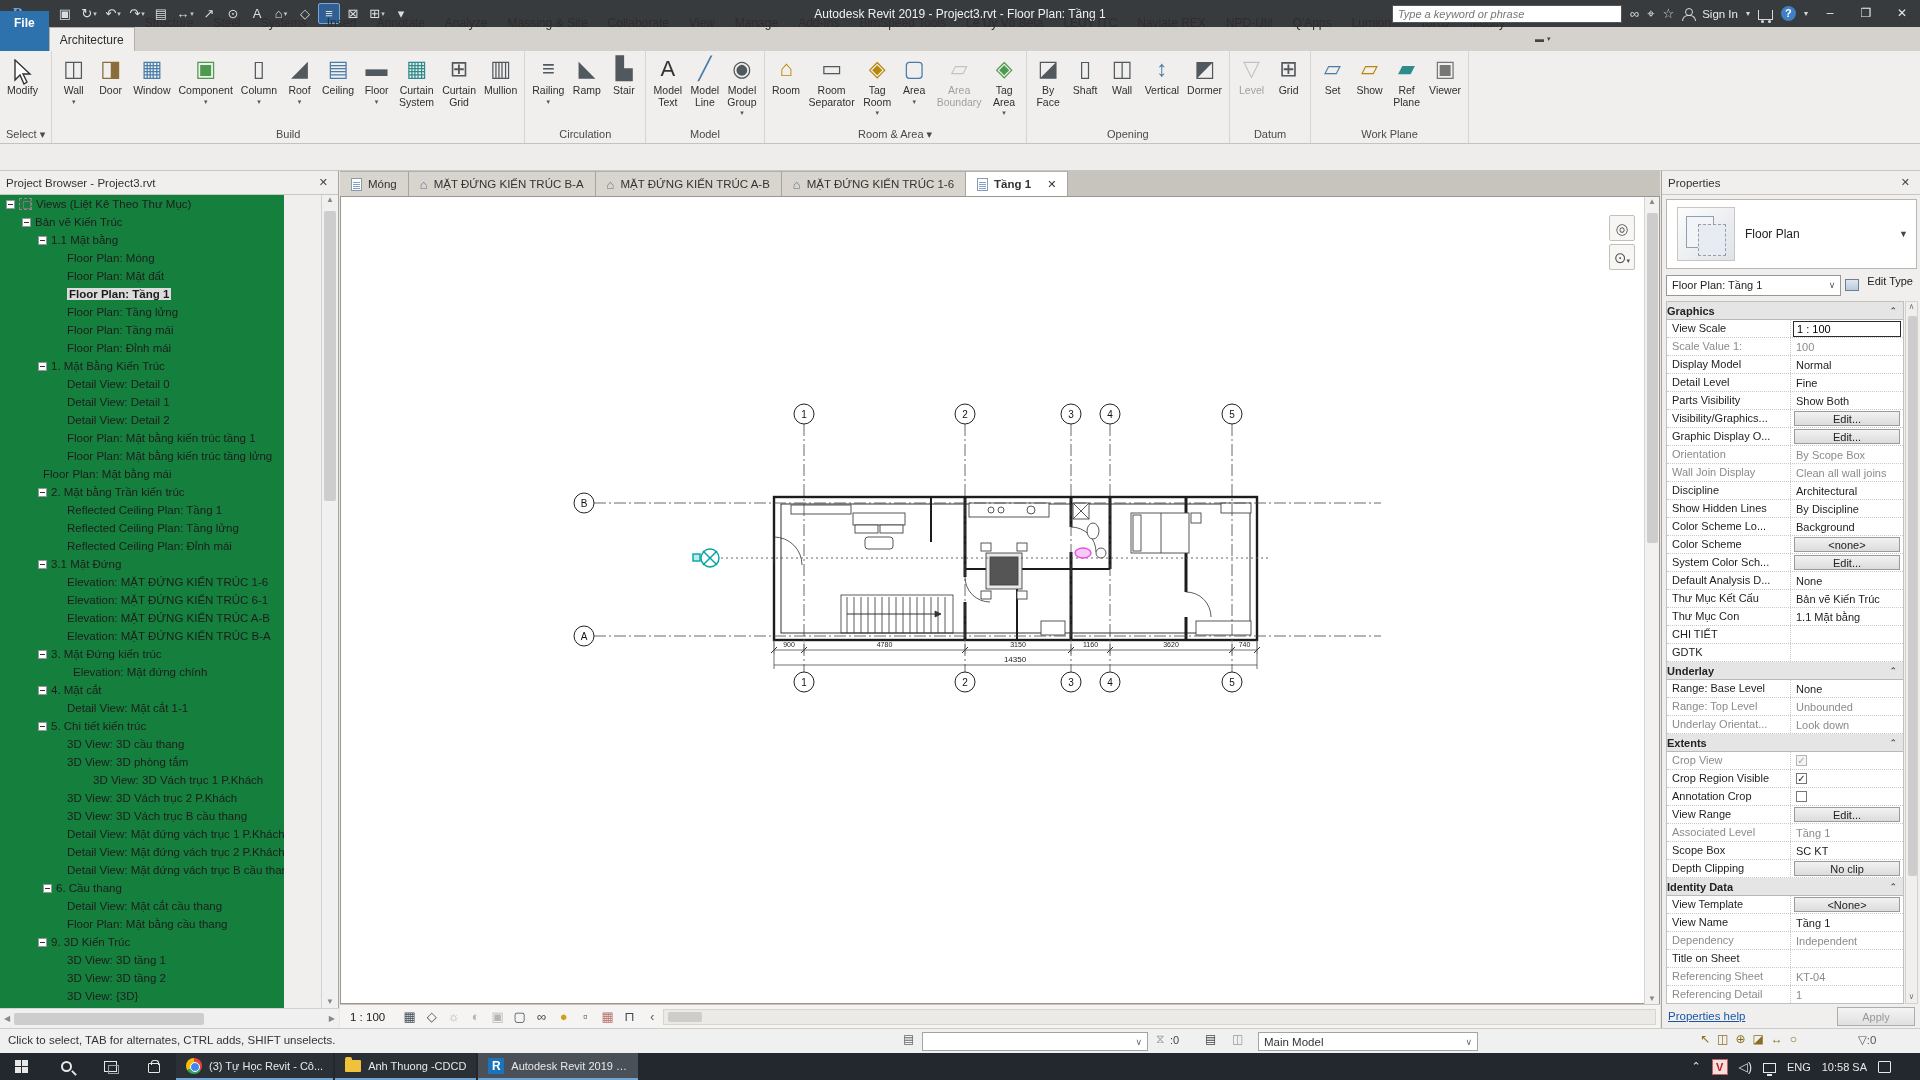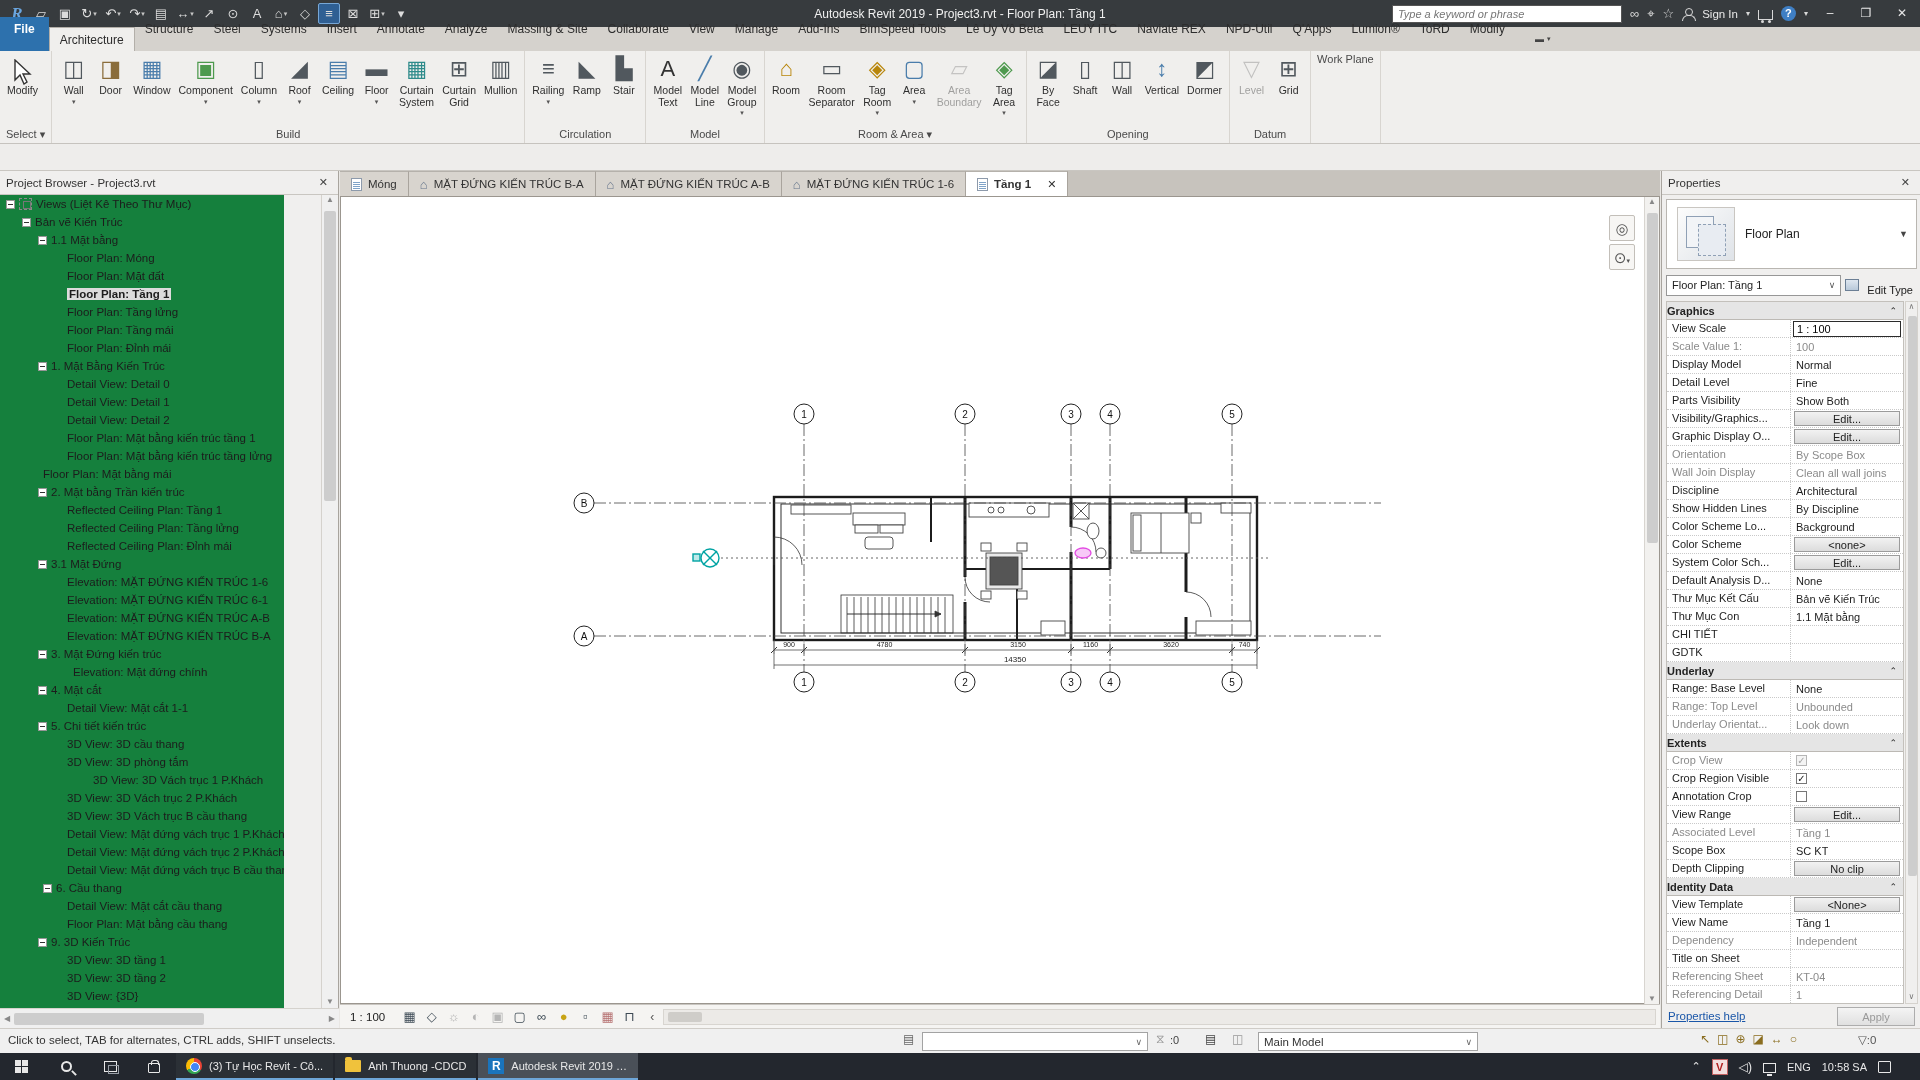--- a/index.html
+++ b/index.html
@@ -18,21 +18,21 @@
   .tb-ic{color:#d8d8d8;font-size:13px}
   .person{width:12px;height:12px;position:relative}
   .person::before{content:"";position:absolute;left:3px;top:0;width:6px;height:6px;border:1px solid #d8d8d8;border-radius:50%}
   .person::after{content:"";position:absolute;left:0;top:7px;width:12px;height:5px;border:1px solid #d8d8d8;border-bottom:none;border-radius:6px 6px 0 0}
   .cart{width:15px;height:10px;border:1px solid #d8d8d8;border-top:none;position:relative;margin-top:2px}
   .cart::after{content:"";position:absolute;left:2px;bottom:-4px;width:3px;height:3px;border-radius:50%;background:#d8d8d8;box-shadow:7px 0 0 #d8d8d8}
   .helpc{width:15px;height:15px;border-radius:50%;background:#3f7fc4;color:#fff;font-size:11px;font-weight:bold;text-align:center;line-height:15px}
   .winbtn{width:28px;height:21px;text-align:center;line-height:21px;font-size:12px;color:#e8e8e8}
   
   #tabstrip{position:absolute;left:0;top:27px;width:1920px;height:24px;background:#d5d2cd;display:flex;align-items:flex-end}
-  .rtab{padding:0 10px;height:34px;line-height:24px;font-size:12px;color:#2d2d2d;white-space:nowrap}
+  .rtab{padding:0 10px;height:40px;line-height:24px;font-size:12px;color:#2d2d2d;white-space:nowrap}
   .rtab.file{background:#2d71ad;color:#fff;font-weight:bold;padding:0 14px}
   .rtab.active{background:#f0efed;border:1px solid #b3afa9;border-bottom:none;height:24px}
   #ribbon-toggle{margin-left:14px;font-size:9px;color:#444;display:flex;align-items:center;gap:3px;padding:0 6px;height:24px;line-height:24px}
   
   #ribbon{position:absolute;left:0;top:51px;width:1920px;height:93px;background:#f0efed;border-bottom:1px solid #c6c3be;display:flex}
   .rpanel{display:flex;flex-direction:column;border-right:1px solid #d8d5d0;height:92px}
   .rbtns{flex:1;display:flex;align-items:flex-start;padding:2px 3px 0 3px}
   .rbtn{min-width:37px;padding:1px 3px;height:70px;display:flex;flex-direction:column;align-items:center;color:#2f2f2f;font-size:10.5px;text-align:center;border:1px solid transparent;border-radius:2px}
   .rbtn.dis{opacity:.42;filter:grayscale(1)}
   .ric{width:26px;height:28px;font-size:22px;line-height:28px;text-align:center;flex:none}
@@ -84,21 +84,21 @@
   #props{position:absolute;left:1661px;top:171px;width:259px;height:857px;background:#f0efee;border-left:1px solid #a8a49e;font-size:11px}
   #type-block{position:absolute;left:4px;top:28px;width:251px;height:70px;background:#fff;border:1px solid #b9b6b1;display:flex;align-items:center}
   #type-ico{width:58px;height:54px;margin:0 10px;border:1px solid #c9c6c1;background:linear-gradient(135deg,#fcfcfc,#dfe3e8);position:relative}
   #type-ico::before{content:"";position:absolute;left:8px;top:8px;width:26px;height:30px;background:#f2f4f7;border:1px solid #8fa0b5}
   #type-ico::after{content:"";position:absolute;left:20px;top:16px;width:26px;height:30px;background:#e8ecf2;border:1px dashed #8fa0b5}
   #type-name{font-size:12px;color:#222}
   #type-dd{margin-left:auto;margin-right:8px;font-size:9px;color:#444}
   #selector-row{position:absolute;left:4px;top:102px;width:251px;height:24px;display:flex;align-items:center;gap:4px}
   #type-selector{flex:1;height:21px;background:#fff;border:1px solid #979797;display:flex;align-items:center;padding:0 5px;color:#222}
   #type-selector .cdd{margin-left:auto;font-size:9px;color:#555}
-  #edit-type{display:flex;align-items:flex-end;gap:4px;height:21px;padding:0 4px;color:#222}
+  #edit-type{display:flex;align-items:flex-start;gap:4px;height:21px;padding:0 4px;color:#222}
   .et-ico{width:14px;height:12px;border:1px solid #6c7f95;background:linear-gradient(#dfe7f0,#b9c9da);position:relative}
   #prop-grid{position:absolute;left:4px;top:130px;width:238px;height:703px;background:#fff;border:1px solid #c3c0bb;overflow:hidden}
   .prow{height:18px;display:flex;align-items:center;border-bottom:1px dotted #c9c9c9}
   .prow.phead{background:#e5e5e5;border-bottom:1px solid #bcb9b4;color:#222;font-weight:bold}
   .phead .pchev{margin-left:auto;margin-right:6px;font-size:9px;font-weight:normal}
   .plabel{width:124px;padding-left:5px;color:#1d1d1d;white-space:nowrap;overflow:hidden;flex:none;border-right:1px dotted #c9c9c9;line-height:17px}
   .plabel.pdis{color:#8b8b8b}
   .pval{flex:1;height:100%;display:flex;align-items:center;padding:0 2px;position:relative}
   .ptext{padding-left:3px;color:#1d1d1d;white-space:nowrap;overflow:hidden}
   .ptext.pdis{color:#8b8b8b}
@@ -433,20 +433,39 @@
           <span class="rlbl">Level</span>
         </div>
         <div class="rbtn">
           <span class="ric" data-glyph="⊞" style="color: rgb(81, 88, 94);"></span>
           <span class="rlbl">Grid</span>
         </div>
       </div>
       <div class="rlabel">Datum</div>
     </div>
     <div class="rpanel">
+      <div class="rbtns">
+        <div class="rbtn">
+          <span class="ric" data-glyph="▱" style="color: rgb(74, 125, 171);"></span>
+          <span class="rlbl">Set</span>
+        </div>
+        <div class="rbtn">
+          <span class="ric" data-glyph="▱" style="color: rgb(184, 134, 11);"></span>
+          <span class="rlbl">Show</span>
+        </div>
+        <div class="rbtn">
+          <span class="ric" data-glyph="▰" style="color: rgb(46, 139, 139);"></span>
+          <span class="rlbl">Ref
+Plane</span>
+        </div>
+        <div class="rbtn">
+          <span class="ric" data-glyph="▣" style="color: rgb(119, 119, 119);"></span>
+          <span class="rlbl">Viewer</span>
+        </div>
+      </div>
       <div class="rlabel">Work Plane</div>
     </div>
     <div style="flex: 1 1 0%;"></div>
   </div>
 <div id="optionsbar"></div>
 
 <div id="browser">
   <div class="paneltitle">
     <span>Project Browser - Project3.rvt</span>
     <span class="ptclose">✕</span>

